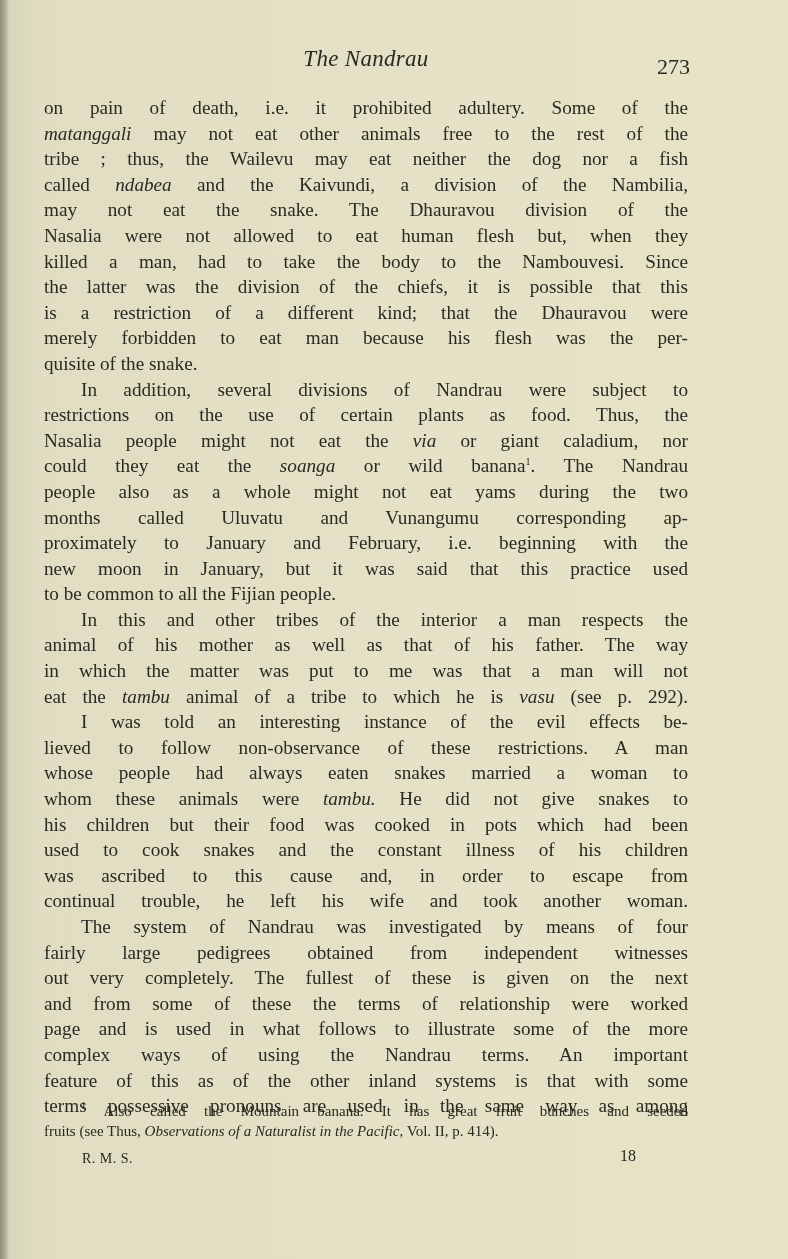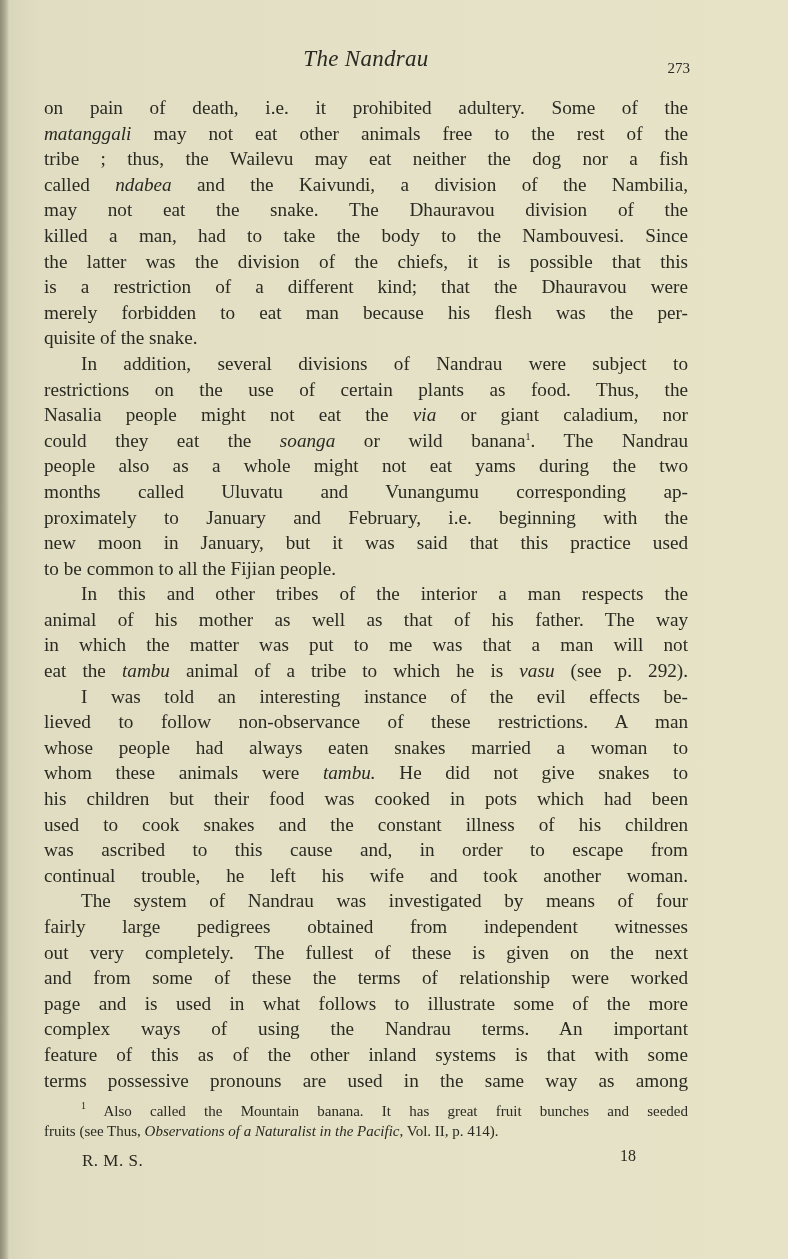--- a/index.html
+++ b/index.html
@@ -19,21 +19,21 @@
     background: linear-gradient(to right, #d6d4b9 0px, #e0ddc2 40px, #e4e1c6 400px, #e6e3c7 788px);
   }
   .header {
     position: absolute; top: 46px; left: 44px; width: 644px; height: 40px;
   }
   .running-title {
     position: absolute; left: 0; width: 644px; text-align: center;
     top: 0; font-style: italic; font-size: 23px; letter-spacing: 0.3px;
   }
   .page-number {
-    position: absolute; right: -2px; top: 14px; font-size: 15px;
+    position: absolute; right: -2px; top: 8px; font-size: 22px;
   }
   .body-text {
     position: absolute; left: 44px; top: 95px; width: 644px;
     font-size: 19.2px; line-height: 25.6px; text-align: justify;
   }
   .body-text .line {
     display: block; text-align: justify; text-align-last: justify;
     height: 25.6px; white-space: nowrap; overflow: visible;
   }
   .body-text .line.last { text-align-last: left; }
@@ -41,21 +41,21 @@
   em { font-style: italic; }
   sup { font-size: 10px; line-height: 0; vertical-align: 7px; }
   .footnote {
     position: absolute; left: 44px; top: 1101px; width: 644px;
     font-size: 15px; line-height: 20px;
   }
   .footnote .line { display: block; text-align: justify; text-align-last: justify; white-space: nowrap; }
   .footnote .line.first { padding-left: 37px; }
   .footnote .line.last { text-align-last: left; }
   .signature {
-    position: absolute; left: 82px; top: 1151px; font-size: 17px; letter-spacing: 0.5px;
+    position: absolute; left: 82px; top: 1151px; font-size: 14px; letter-spacing: 0.5px;
   }
   .signature-number {
     position: absolute; left: 620px; top: 1147px; font-size: 16px;
   }
 </style>
 </head>
 <body>
 
 <div class="page">
   <div class="binding"></div>
@@ -64,20 +64,21 @@
     <div class="running-title">The Nandrau</div>
     <div class="page-number">273</div>
   </div>
 
   <div class="body-text" id="body-text">
       <span class="line"><span>on pain of death, i.e. it prohibited adultery.  Some of the</span></span>
       <span class="line"><em>matanggali</em><span> may not eat other animals free to the rest of the</span></span>
       <span class="line"><span>tribe ; thus, the Wailevu may eat neither the dog nor a fish</span></span>
       <span class="line"><span>called </span><em>ndabea</em><span> and the Kaivundi, a division of the Nambilia,</span></span>
       <span class="line"><span>may not eat the snake.  The Dhauravou division of the</span></span>
+      <span class="line"><span>Nasalia were not allowed to eat human flesh but, when they</span></span>
       <span class="line"><span>killed a man, had to take the body to the Nambouvesi.  Since</span></span>
       <span class="line"><span>the latter was the division of the chiefs, it is possible that this</span></span>
       <span class="line"><span>is a restriction of a different kind; that the Dhauravou were</span></span>
       <span class="line"><span>merely forbidden to eat man because his flesh was the per-</span></span>
       <span class="line last"><span>quisite of the snake.</span></span>
       <span class="line ind"><span>In addition, several divisions of Nandrau were subject to</span></span>
       <span class="line"><span>restrictions on the use of certain plants as food.  Thus, the</span></span>
       <span class="line"><span>Nasalia people might not eat the </span><em>via</em><span> or giant caladium, nor</span></span>
       <span class="line"><span>could they eat the </span><em>soanga</em><span> or wild banana</span><sup>1</sup><span>.  The Nandrau</span></span>
       <span class="line"><span>people also as a whole might not eat yams during the two</span></span>

